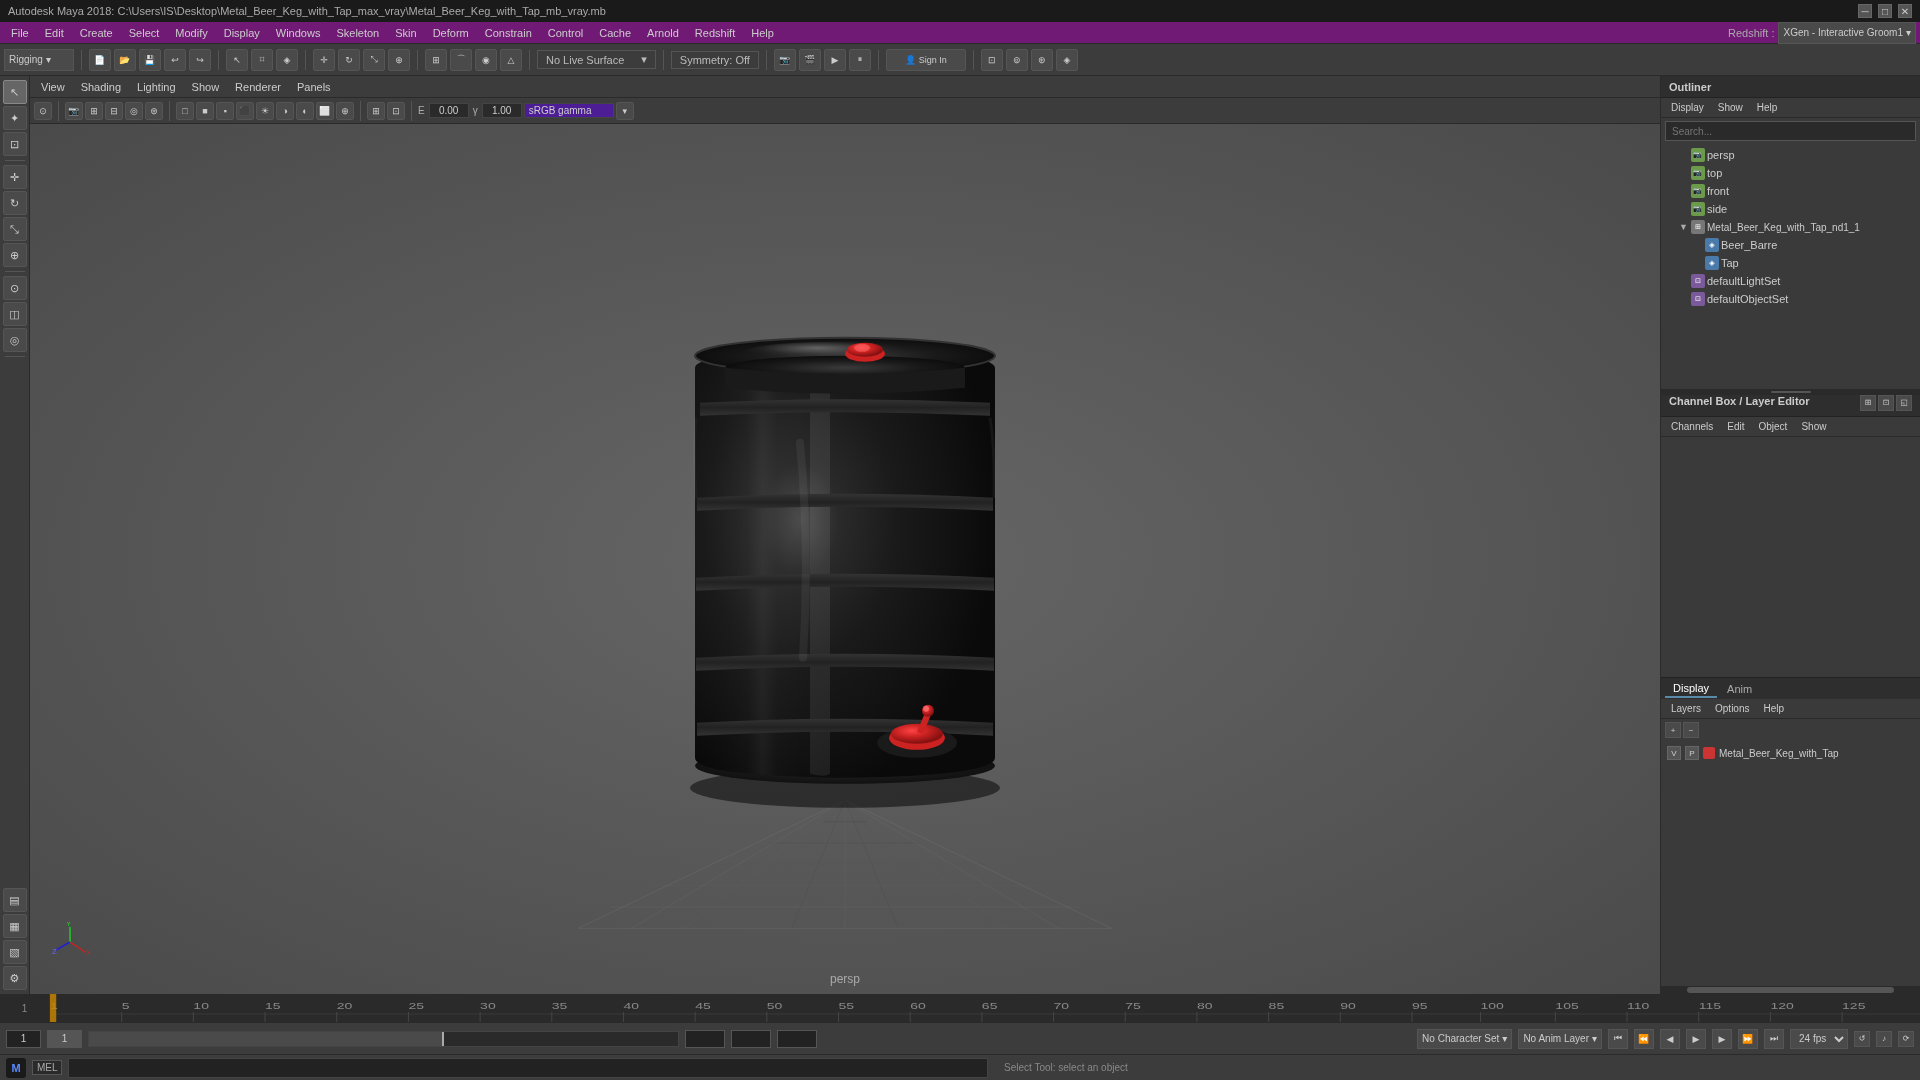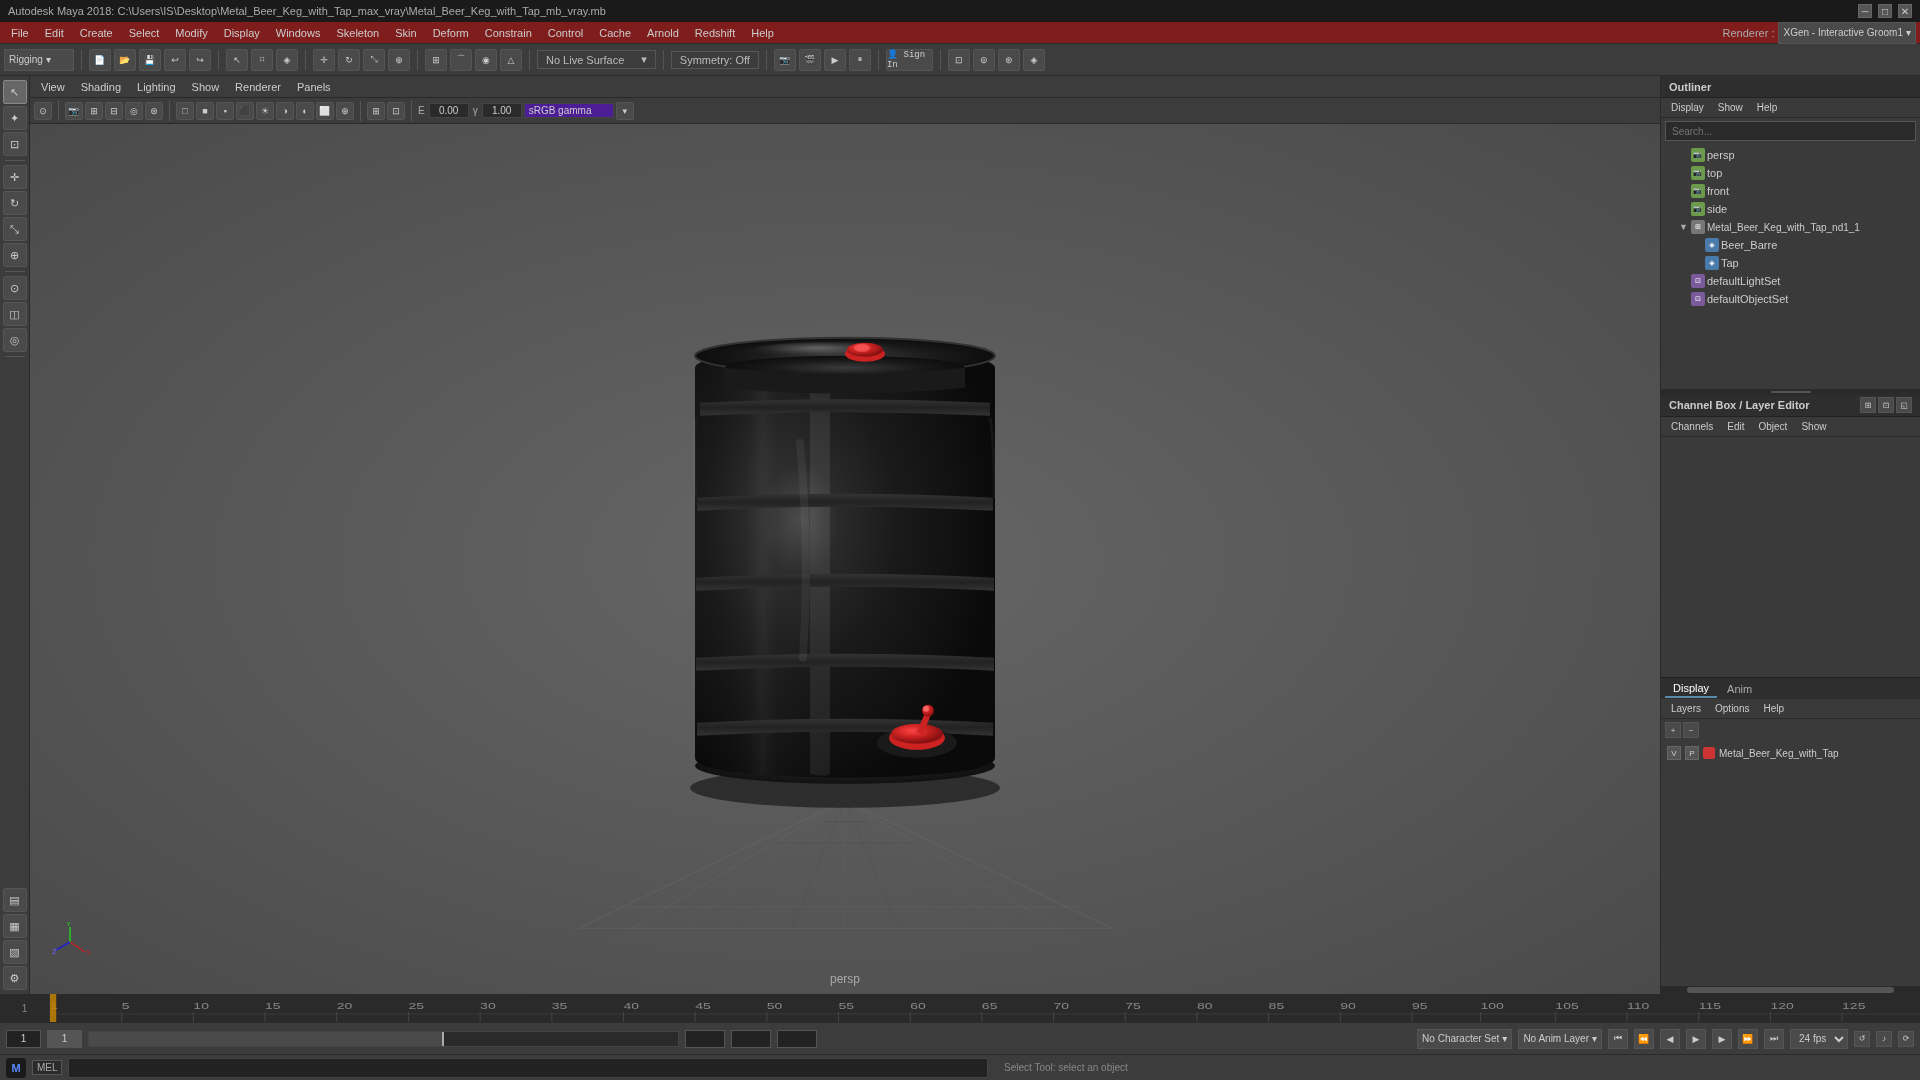--- a/index.html
+++ b/index.html
@@ -30,21 +30,21 @@
     .title-btn {
       width: 14px; height: 14px;
       display: flex; align-items: center; justify-content: center;
       background: #555; color: #ccc; font-size: 10px; cursor: pointer;
       border: 1px solid #666;
     }
 
     
     #menu-bar {
       height: 22px;
-      background: #7f1d1d;
+      background: #701a75;
       display: flex;
       align-items: center;
       padding: 0 4px;
       gap: 2px;
       border-bottom: 1px solid #2a2a2a;
       flex-shrink: 0;
     }
     .menu-item {
       padding: 2px 7px;
       font-size: 11px;
@@ -282,21 +282,21 @@
       content: '';
       width: 40px; height: 2px;
       background: #555; border-radius: 1px;
     }
 
     
     #channel-box-header {
       height: 22px;
       background: #2e2e2e;
       display: flex;
-      align-items: center;
+      align-items: flex-start;
       justify-content: space-between;
       padding: 0 8px;
       border-bottom: 1px solid #222;
       flex-shrink: 0;
     }
     #channel-box-menubar {
       height: 20px;
       background: #3a3a3a;
       display: flex;
       align-items: center;
@@ -562,21 +562,21 @@
   <div class="menu-item">Skin</div>
   <div class="menu-item">Deform</div>
   <div class="menu-item">Constrain</div>
   <div class="menu-item">Control</div>
   <div class="menu-item">Cache</div>
   <div class="menu-item">Arnold</div>
   <div class="menu-item">Redshift</div>
   <div class="menu-item">Help</div>
   <div style="flex:1"></div>
   <div id="workspace-label">
-    <span>Renderer :</span>
+    <span>Redshift :</span>
     <div id="workspace-dropdown" class="toolbar-dropdown">
       <span>XGen - Interactive Groom1</span>
       <span>▾</span>
     </div>
   </div>
 </div>
 
 <div id="toolbar1">
 
   <div class="toolbar-dropdown" style="width:70px;">
@@ -619,21 +619,21 @@
     <span>Symmetry: Off</span>
   </div>
   <div class="toolbar-separator"></div>
 
   <div class="toolbar-btn">📷</div>
   <div class="toolbar-btn">🎬</div>
   <div class="toolbar-btn">▶</div>
   <div class="toolbar-btn">⏸</div>
   <div class="toolbar-separator"></div>
 
-  <div class="toolbar-btn" style="width:47px; font-size:9px;font-family:Liberation Mono, monospace;">👤 Sign In</div>
+  <div class="toolbar-btn" style="width:80px; font-size:9px;">👤 Sign In</div>
   <div class="toolbar-separator"></div>
 
   <div class="toolbar-btn">⊡</div>
   <div class="toolbar-btn">⊚</div>
   <div class="toolbar-btn">⊛</div>
   <div class="toolbar-btn">◈</div>
 </div>
 
 <div id="main-content">
 

